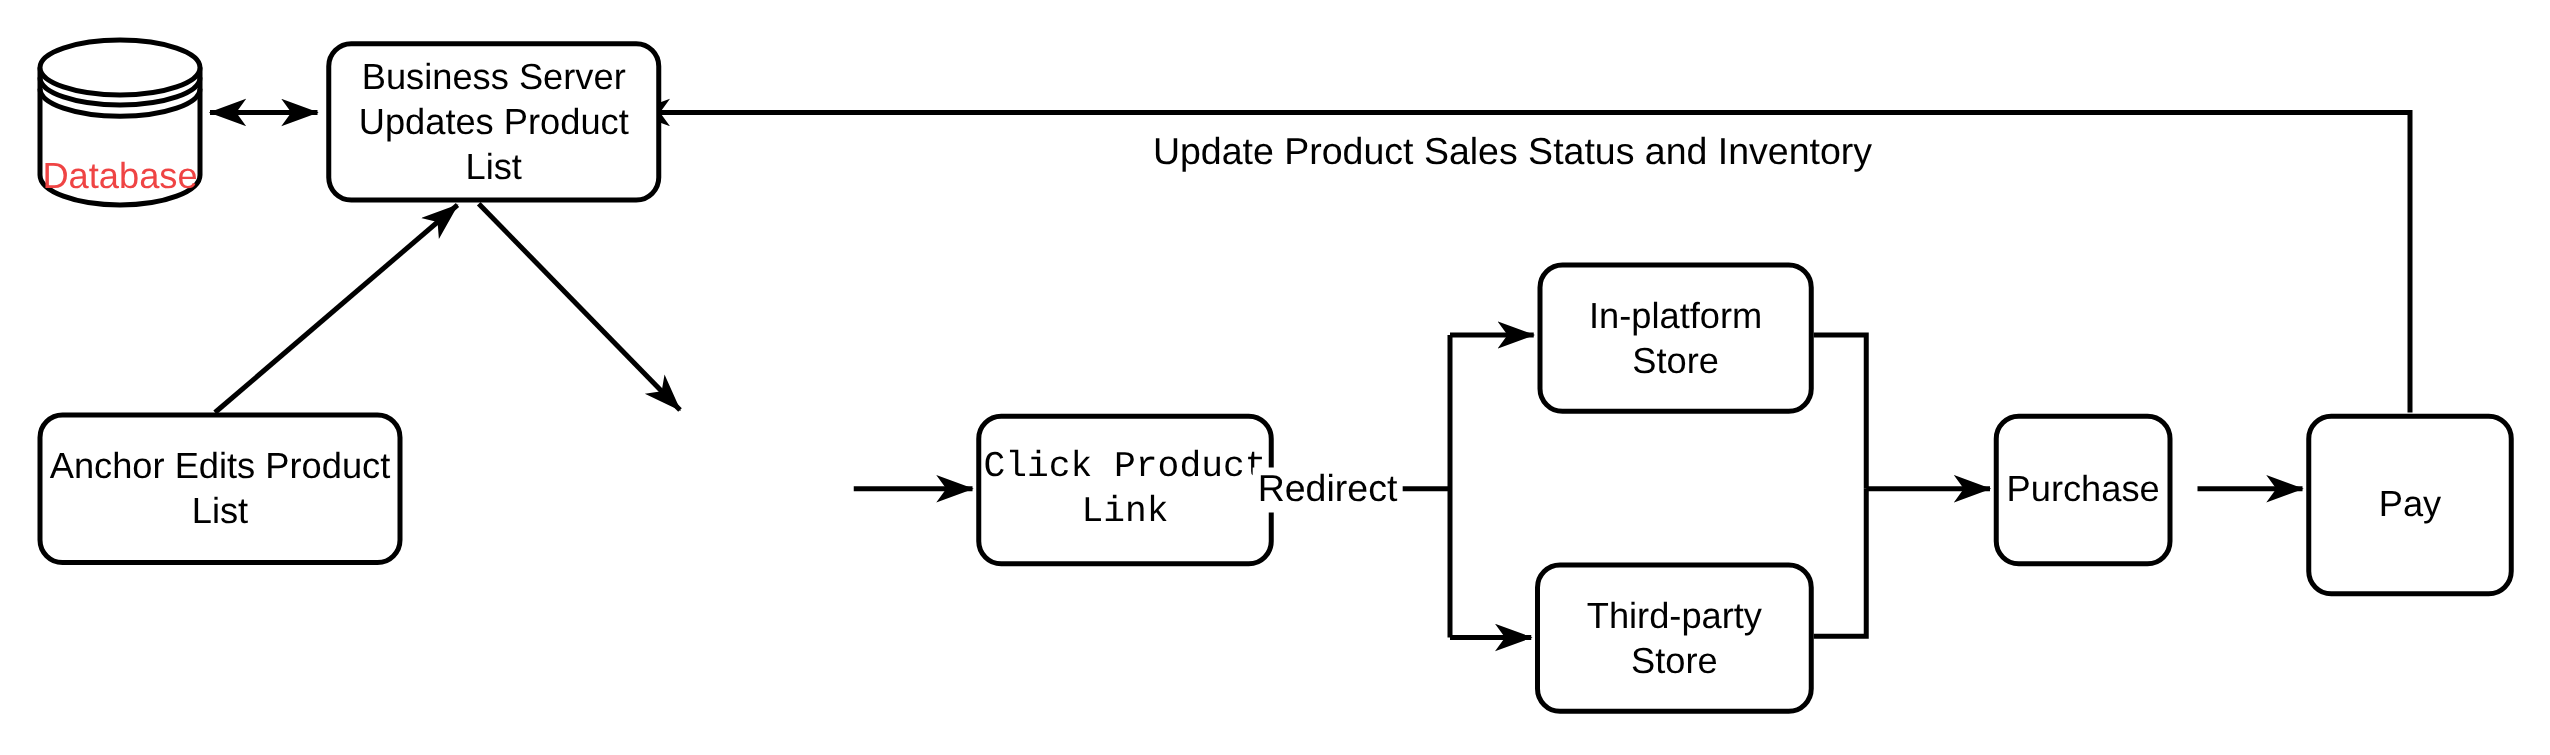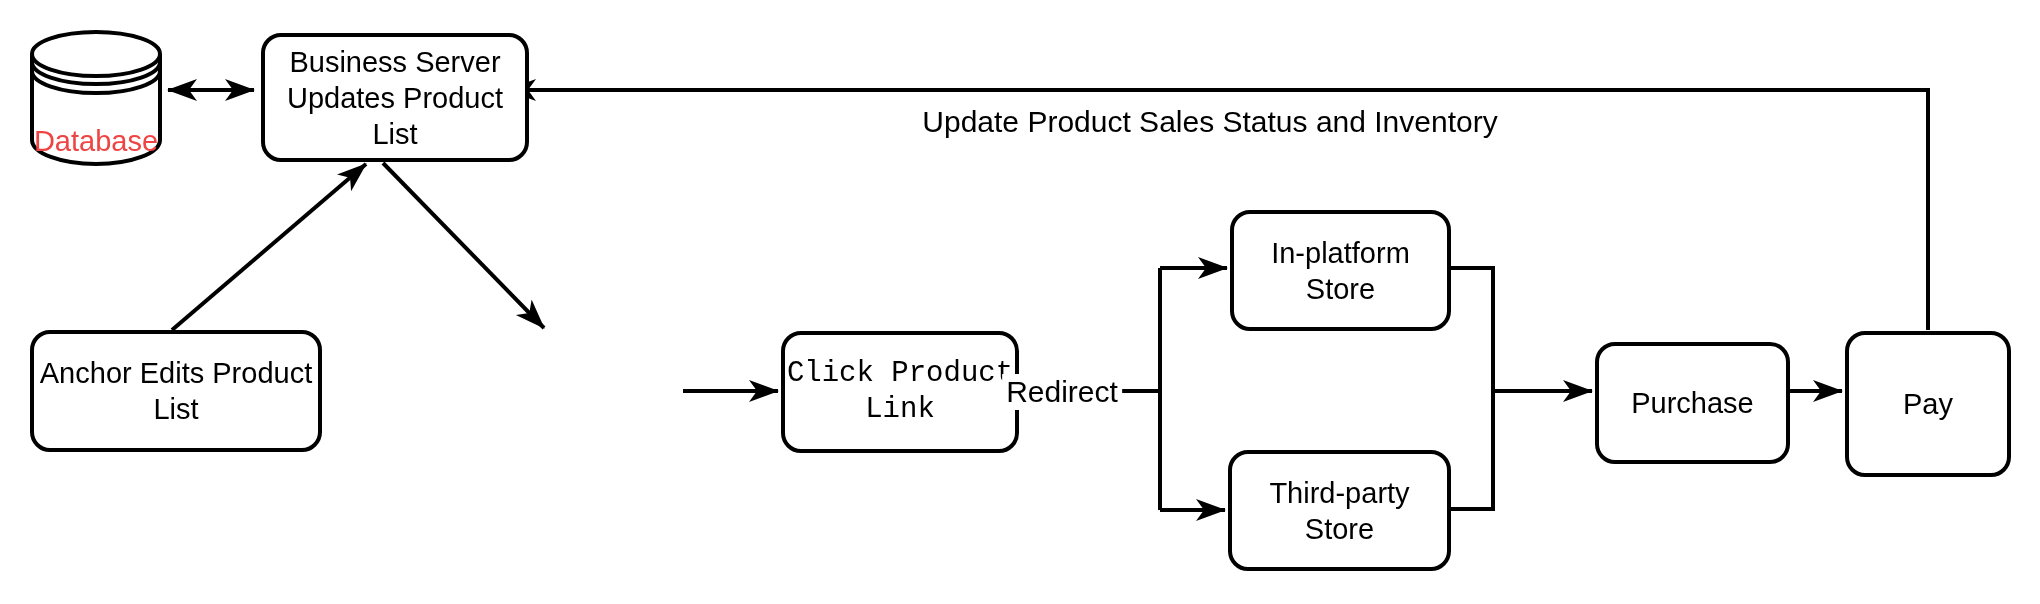--- a/index.html
+++ b/index.html
@@ -34,21 +34,21 @@
     color: #000000;
     z-index: 2;
   }
   .node .lbl { display: block; width: 100%; }
   #node-business-server { left: 261px; top: 33px;  width: 268px; height: 129px; }
   #node-anchor          { left: 30px;  top: 330px; width: 292px; height: 122px; text-align: center; }
   #node-audience        { left: 442px; top: 331px; width: 241px; height: 122px; }
   #node-click           { left: 781px; top: 331px; width: 238px; height: 122px; font-family: Liberation Mono, monospace; }
   #node-inplatform      { left: 1230px; top: 210px; width: 221px; height: 121px; }
   #node-thirdparty      { left: 1228px; top: 450px; width: 223px; height: 121px; }
-  #node-purchase        { left: 1595px; top: 342px; width: 195px; height: 122px; }
+  #node-purchase        { left: 1595px; top: 331px; width: 143px; height: 122px; }
   #node-pay             { left: 1845px; top: 331px; width: 166px; height: 146px; }
   #node-database {
     position: absolute;
     left: 28px; top: 28px;
     width: 136px; height: 140px;
     z-index: 2;
   }
   #node-database svg { position: absolute; left: 0; top: 0; }
   #node-database .lbl {
     position: absolute;

